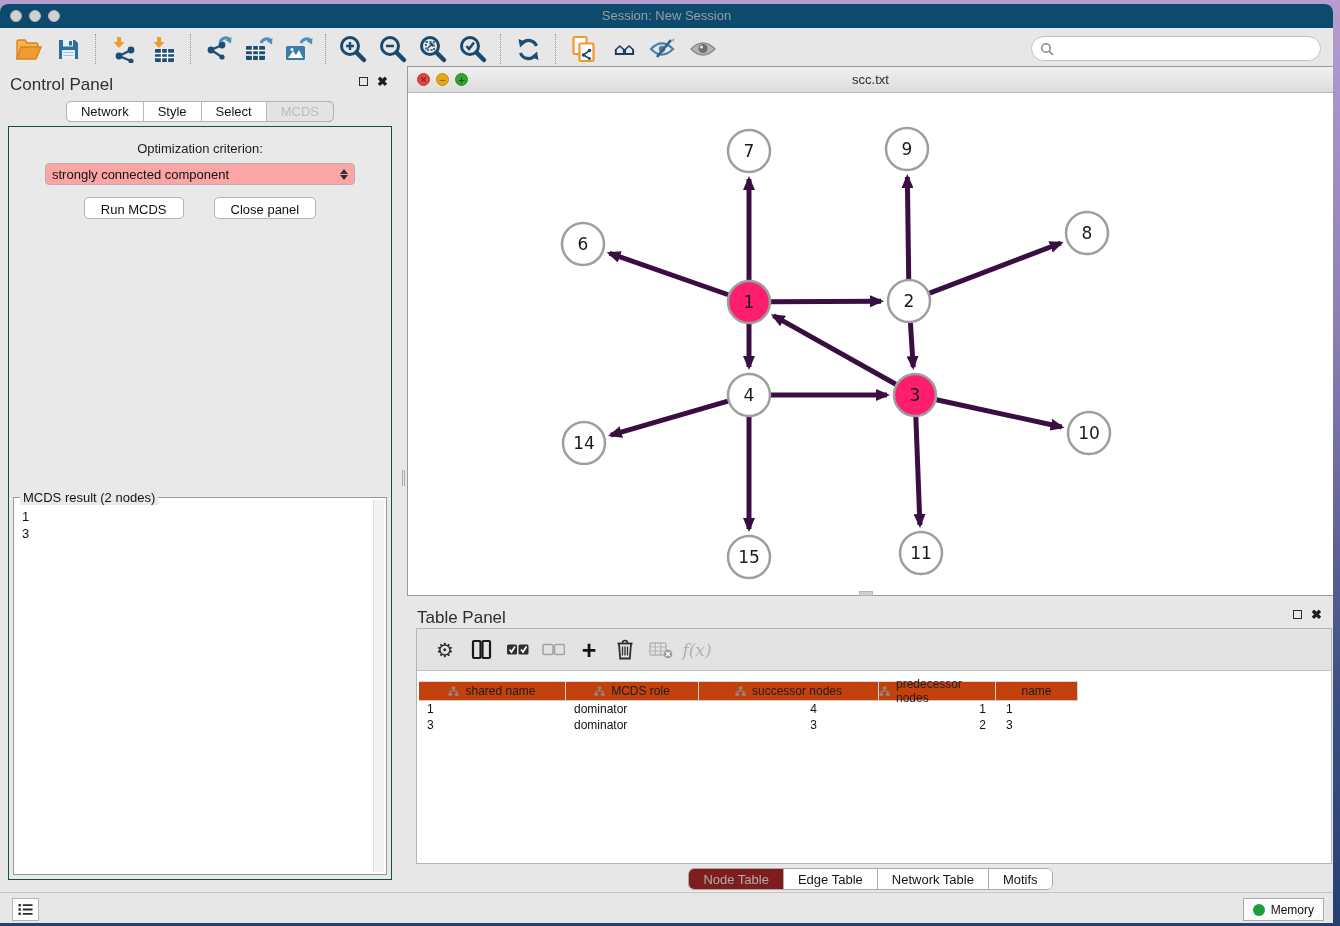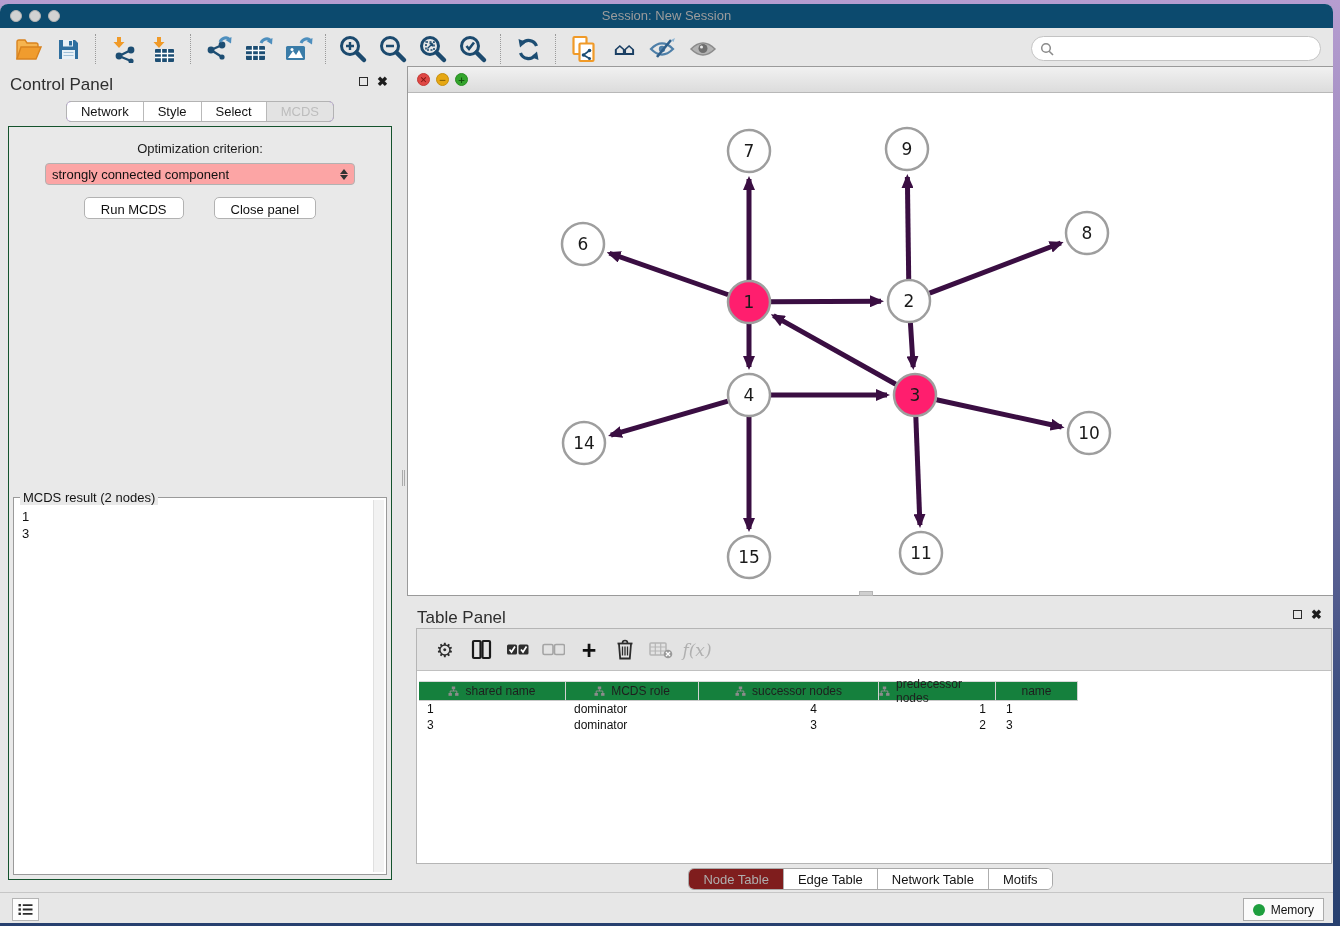--- a/index.html
+++ b/index.html
@@ -80,21 +80,21 @@
   .table-panel { position:absolute; left:407px; top:600px; width:927px; height:292px; background:#e7e7e7; }
   .tp-box { position:absolute; left:9px; top:24px; width:916px; height:236px;
     border:1px solid #b5b5b5; background:#fff; }
   .tp-toolbar { position:absolute; left:0; top:0; right:0; height:42px; background:#e3e3e3;
     border-bottom:1px solid #c0c0c0; display:flex; align-items:center; padding-left:10px; }
   .tp-tool { width:36px; height:34px; display:flex; align-items:center; justify-content:center; }
   .gear-glyph { font-size:20px; color:#2d2d2d; font-family:"DejaVu Sans", sans-serif; }
   .plus-glyph { font-size:25px; font-weight:900; color:#101010; line-height:20px; }
   .fx-glyph { font:italic 17px "DejaVu Serif", serif; color:#b0b0b0; }
   .tbl-header { position:absolute; left:2px; top:52px; display:flex; }
-  .th-cell { height:20px; background:#15803d; border-right:1px solid #d2d2d2; border-top:1px solid #d8d8d8;
+  .th-cell { height:20px; background:#c2410c; border-right:1px solid #d2d2d2; border-top:1px solid #d8d8d8;
     border-bottom:1px solid #c9c9c9; display:flex; align-items:center; justify-content:center; gap:6px;
     font-size:12px; color:#1e1e1e; }
   .tbl-body { position:absolute; left:2px; top:72px; right:2px; }
   .tbl-row { display:flex; height:16px; }
   .td-cell { font-size:12px; color:#101010; line-height:16px; }
   .tabs-row { position:absolute; left:0; right:0; top:264px; display:flex; justify-content:center; }
   .seg2 { display:flex; border:1px solid #a9a9a9; border-radius:6px; overflow:hidden; background:#fff; height:22px; }
   .seg2 .tab { font-size:13px; color:#141414; padding:3px 14px 0; border-right:1px solid #aeaeae; background:#fff; }
   .seg2 .tab:last-child { border-right:none; }
   .seg2 .tab.sel { background:#7f1d1d; color:#aeaeae; }
@@ -301,20 +301,21 @@
       <span class="grip"></span>
     </div>
 
   <div class="network-window">
     <div class="nw-titlebar">
       <div class="nw-traffic">
         <span class="nw-dot red">✕</span>
         <span class="nw-dot yellow">−</span>
         <span class="nw-dot green">+</span>
       </div>
+      <div class="nw-title">scc.txt</div>
     </div>
     <svg class="nw-canvas" id="graph-svg" viewBox="0 0 925 501">
         <defs>
           <marker id="arrow" viewBox="0 0 14 12" refX="11" refY="6" markerWidth="14" markerHeight="12" orient="auto" markerUnits="userSpaceOnUse">
             <path d="M0,0 L14,6 L0,12 Z" fill="#3a0e42"></path>
           </marker>
         </defs>
         <line x1="341" y1="186" x2="341" y2="85" stroke="#3a0e42" stroke-width="5" marker-end="url(#arrow)"></line>
         <line x1="320.23121807335133" y1="200.7434376400866" x2="201.43299517937103" y2="159.23562482170794" stroke="#3a0e42" stroke-width="5" marker-end="url(#arrow)"></line>
         <line x1="362.9995703250881" y1="207.8625026854682" x2="473.0005468589788" y2="207.17499658213137" stroke="#3a0e42" stroke-width="5" marker-end="url(#arrow)"></line>

